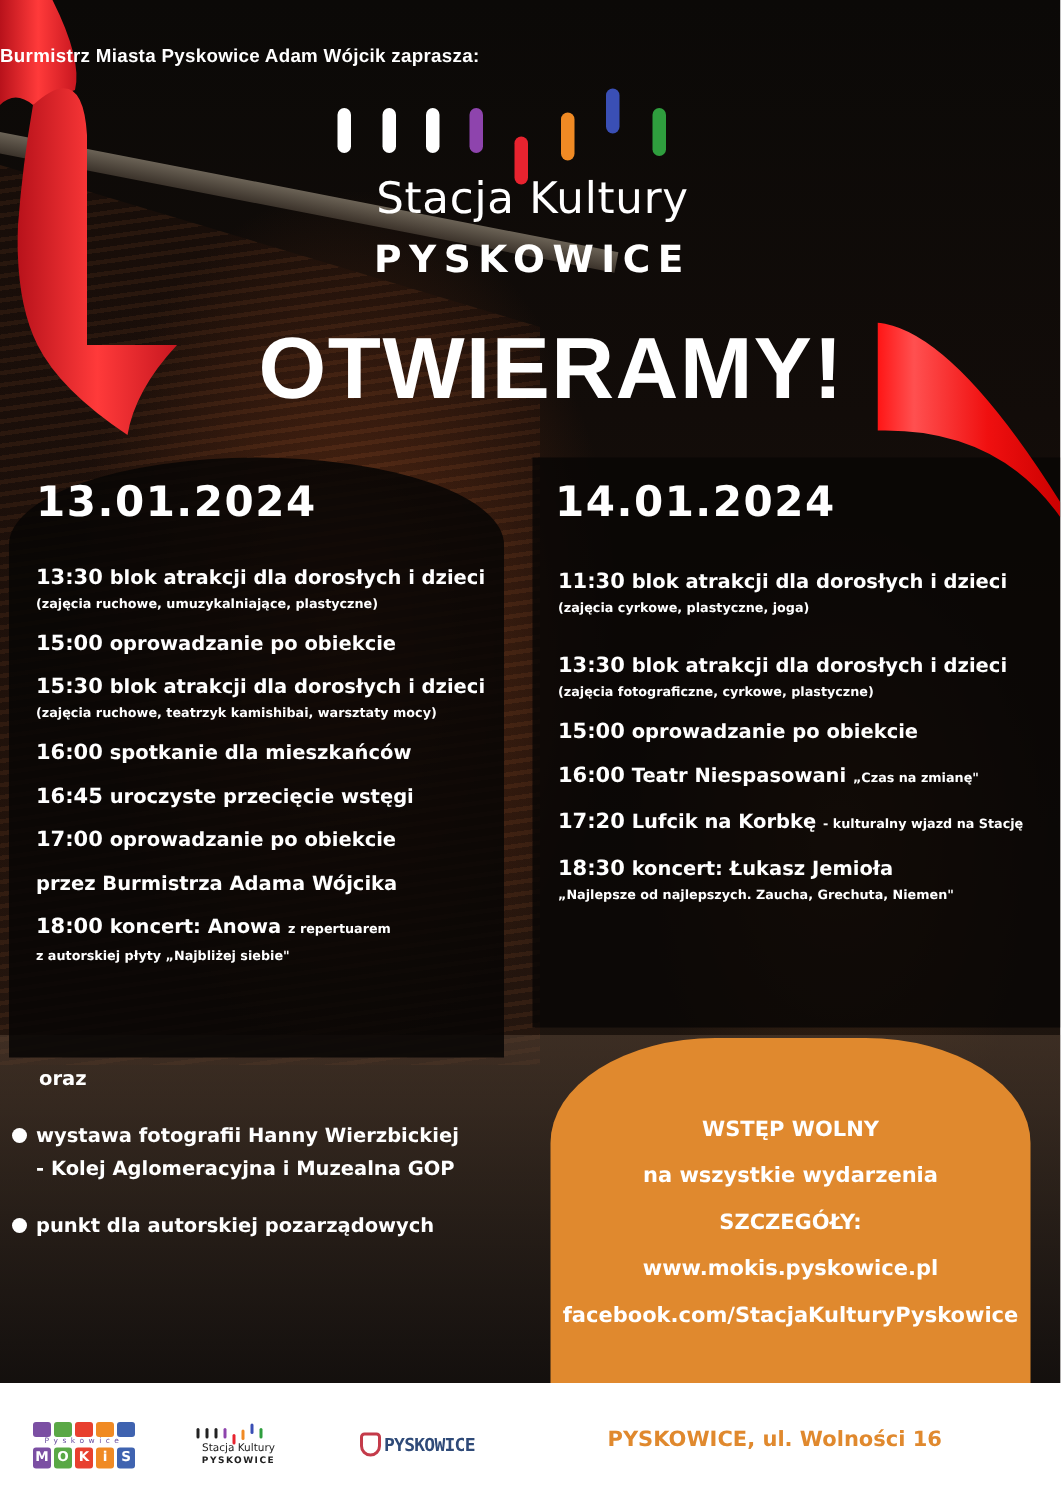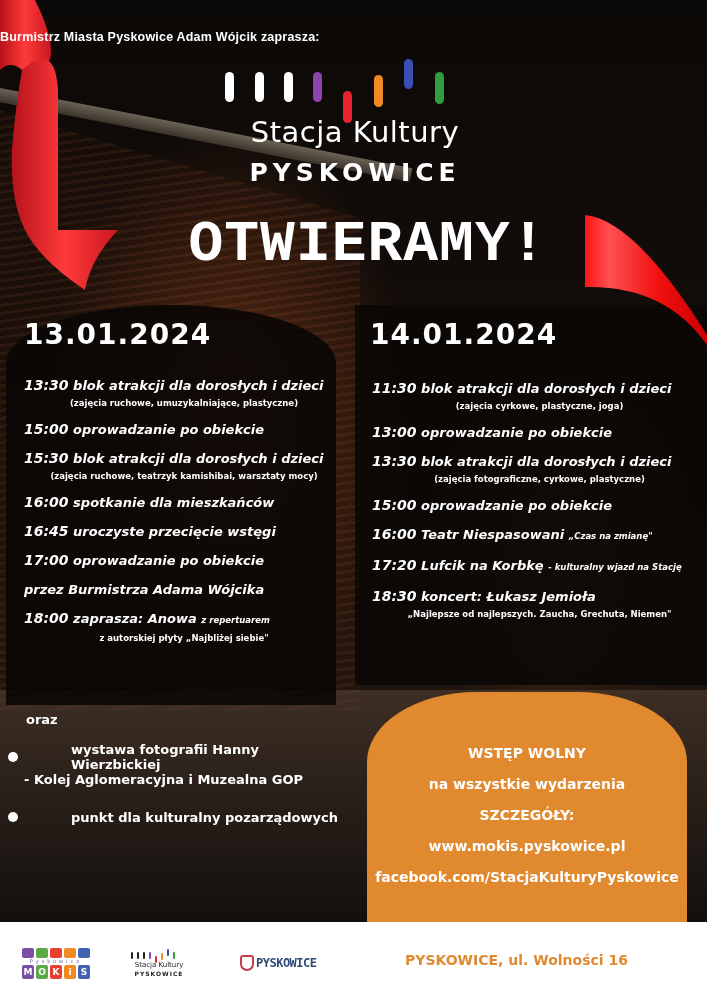--- a/index.html
+++ b/index.html
@@ -61,42 +61,42 @@
     position: absolute; left: 0; top: 60px; width: 260px; text-align: center;
     font-family: "DejaVu Sans", sans-serif; font-size: 29px; font-weight: normal; letter-spacing: 0.5px;
   }
   .logo-city {
     position: absolute; left: 0; top: 103px; width: 260px; text-align: center;
     font-family: "DejaVu Sans", sans-serif; font-weight: bold; font-size: 25px; letter-spacing: 5px;
   }
 
   .headline {
     position: absolute; left: 0; top: 212px; width: 707px; text-align: center;
-    font-family: Liberation Mono, monospace; font-weight: bold; font-size: 58px; letter-spacing: 1px; padding-left: 28px;
+    font-family: Liberation Sans, sans-serif; font-weight: bold; font-size: 58px; letter-spacing: 1px; padding-left: 28px;
   }
 
   .date {
     position: absolute; font-family: "DejaVu Sans", sans-serif; font-weight: bold; font-size: 28px; letter-spacing: 1px;
   }
   .date.left { left: 24px; top: 318px; }
   .date.right { left: 370px; top: 318px; }
 
   .schedule { position: absolute; font-family: "DejaVu Sans", sans-serif; }
   .schedule.left { left: 24px; top: 377px; width: 320px; }
   .schedule.right { left: 372px; top: 380px; width: 335px; }
 
-  .ev { font-weight: bold; font-size: 13px; line-height: 17px; white-space: nowrap; font-style: italic; }
+  .ev { font-weight: bold; font-size: 13px; line-height: 17px; white-space: nowrap; }
   .ev .time { font-size: 14px; }
   .ev .small { font-size: 8.5px; font-weight: bold; }
-  .sub { font-size: 8.5px; font-weight: bold; line-height: 12px; margin-top: 3px; white-space: nowrap; text-align: center; }
+  .sub { font-size: 8.5px; font-weight: bold; line-height: 12px; margin-top: 3px; white-space: nowrap; }
   .gap { height: 12px; }
 
   .extras { position: absolute; left: 8px; top: 712px; width: 340px; font-family: "DejaVu Sans", sans-serif; font-weight: bold; font-size: 13px; }
   .extras .oraz { padding-left: 18px; height: 30px; line-height: 16px; }
-  .extras .item { display: flex; align-items: center; height: 30px; gap: 47px; }
+  .extras .item { display: flex; align-items: center; height: 30px; }
   .extras .dot { width: 10px; height: 10px; border-radius: 50%; background: #fff; margin-right: 6px; flex: none; }
   .extras .cont { padding-left: 16px; height: 30px; line-height: 16px; }
 
   .info-box {
     position: absolute; left: 367px; top: 692px; width: 320px; height: 230px;
     background: #e0892e;
     border-radius: 110px 110px 0 0 / 70px 70px 0 0;
     text-align: center; font-family: "DejaVu Sans", sans-serif; font-weight: bold;
   }
   .info-box .l { font-size: 14px; height: 31px; line-height: 31px; white-space: nowrap; }
@@ -191,29 +191,28 @@
     <div class="sub">(zajęcia ruchowe, teatrzyk kamishibai, warsztaty mocy)</div>
     <div class="gap"></div>
     <div class="ev"><span class="time">16:00</span> <span>spotkanie dla mieszkańców</span></div>
     <div class="gap"></div>
     <div class="ev"><span class="time">16:45</span> <span>uroczyste przecięcie wstęgi</span></div>
     <div class="gap"></div>
     <div class="ev"><span class="time">17:00</span> <span>oprowadzanie po obiekcie</span></div>
     <div class="gap"></div>
     <div class="ev"><span>przez Burmistrza Adama Wójcika</span></div>
     <div class="gap"></div>
-    <div class="ev"><span class="time">18:00</span> <span>zaprasza: Anowa</span> <span class="small">z repertuarem</span></div>
+    <div class="ev"><span class="time">18:00</span> <span>koncert: Anowa</span> <span class="small">z repertuarem</span></div>
     <div class="sub">z autorskiej płyty „Najbliżej siebie"</div>
   </div>
 
   <div class="schedule right">
     <div class="ev"><span class="time">11:30</span> <span>blok atrakcji dla dorosłych i dzieci</span></div>
     <div class="sub">(zajęcia cyrkowe, plastyczne, joga)</div>
     <div class="gap"></div>
-    <div class="ev"><span class="time">13:00</span> <span>oprowadzanie po obiekcie</span></div>
     <div class="gap"></div>
     <div class="ev"><span class="time">13:30</span> <span>blok atrakcji dla dorosłych i dzieci</span></div>
     <div class="sub">(zajęcia fotograficzne, cyrkowe, plastyczne)</div>
     <div class="gap"></div>
     <div class="ev"><span class="time">15:00</span> <span>oprowadzanie po obiekcie</span></div>
     <div class="gap"></div>
     <div class="ev"><span class="time">16:00</span> <span>Teatr Niespasowani</span> <span class="small">„Czas na zmianę"</span></div>
     <div class="gap"></div>
     <div class="ev"><span class="time">17:20</span> <span>Lufcik na Korbkę</span> <span class="small">- kulturalny wjazd na Stację</span></div>
     <div class="gap"></div>
@@ -223,21 +222,21 @@
 
   <div class="extras">
     <div class="oraz">oraz</div>
     <div class="item">
         <span class="dot"></span>
         <span>wystawa fotografii Hanny Wierzbickiej</span>
       </div>
     <div class="cont">- Kolej Aglomeracyjna i Muzealna GOP</div>
     <div class="item">
         <span class="dot"></span>
-        <span>punkt dla kulturalny pozarządowych</span>
+        <span>punkt dla autorskiej pozarządowych</span>
       </div>
   </div>
 
   <div class="info-box">
     <div class="l first">WSTĘP WOLNY</div>
     <div class="l">na wszystkie wydarzenia</div>
     <div class="l">SZCZEGÓŁY:</div>
     <div class="l">www.mokis.pyskowice.pl</div>
     <div class="l">facebook.com/StacjaKulturyPyskowice</div>
   </div>

